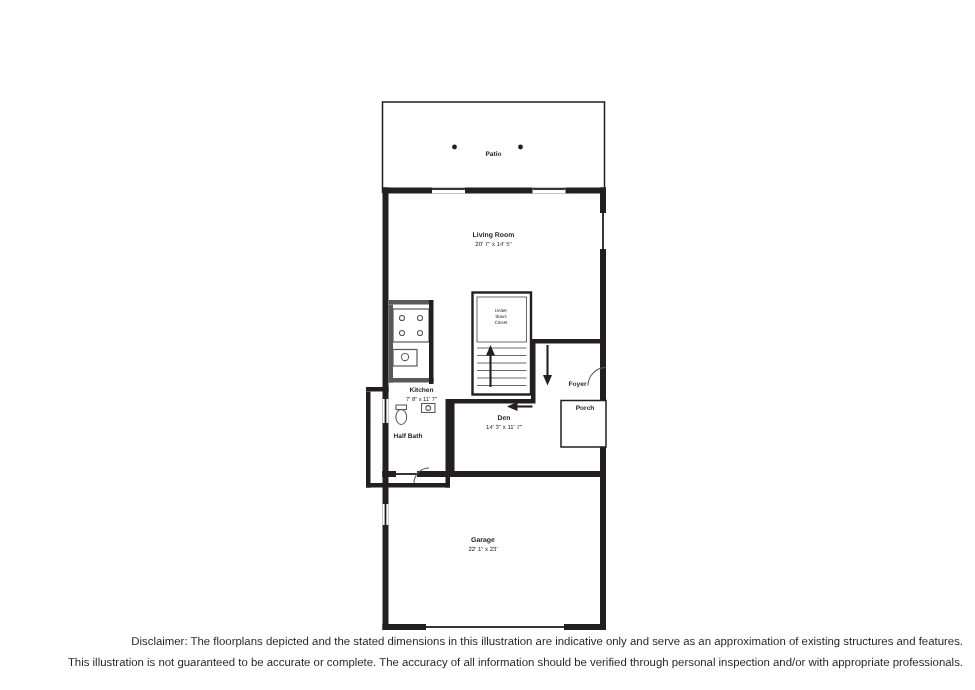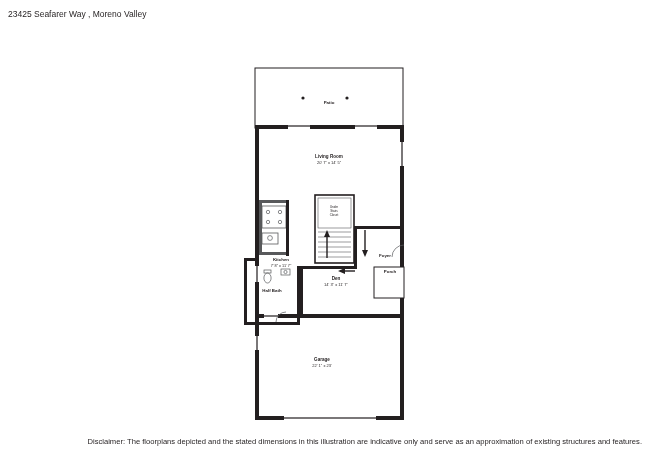--- a/index.html
+++ b/index.html
@@ -60,21 +60,20 @@
 
   .lbl {
     font-family: "Liberation Sans", sans-serif;
     fill: #231f20;
   }
 </style>
 </head>
 <body>
 
 <div class="header">
-  <div class="addr">23425 Seafarer Way , Moreno Valley</div>
 </div>
 
 <div class="plan">
 <svg width="650" height="390" viewBox="0 0 650 390" xmlns="http://www.w3.org/2000/svg">
 
   <g>
     <rect x="255" y="38" width="148" height="60" fill="#ffffff" stroke="#231f20" stroke-width="1"></rect>
     <circle cx="303" cy="68" r="1.6" fill="#231f20"></circle>
     <circle cx="347" cy="68" r="1.6" fill="#231f20"></circle>
   </g>
@@ -214,13 +213,14 @@
     <text class="lbl" x="322" y="337" font-size="4" text-anchor="middle">22' 1" x 23'</text>
   </g>
 
   <text class="lbl" x="329" y="74" font-size="4.4" text-anchor="middle" font-weight="bold">Patio</text>
 
 </svg>
 </div>
 
 <div class="footer">
   <div>Disclaimer: The floorplans depicted and the stated dimensions in this illustration are indicative only and serve as an approximation of existing structures and features.</div>
+  <div>This illustration is not guaranteed to be accurate or complete. The accuracy of all information should be verified through personal inspection and/or with appropriate professionals.</div>
 </div>
 
 </body></html>

